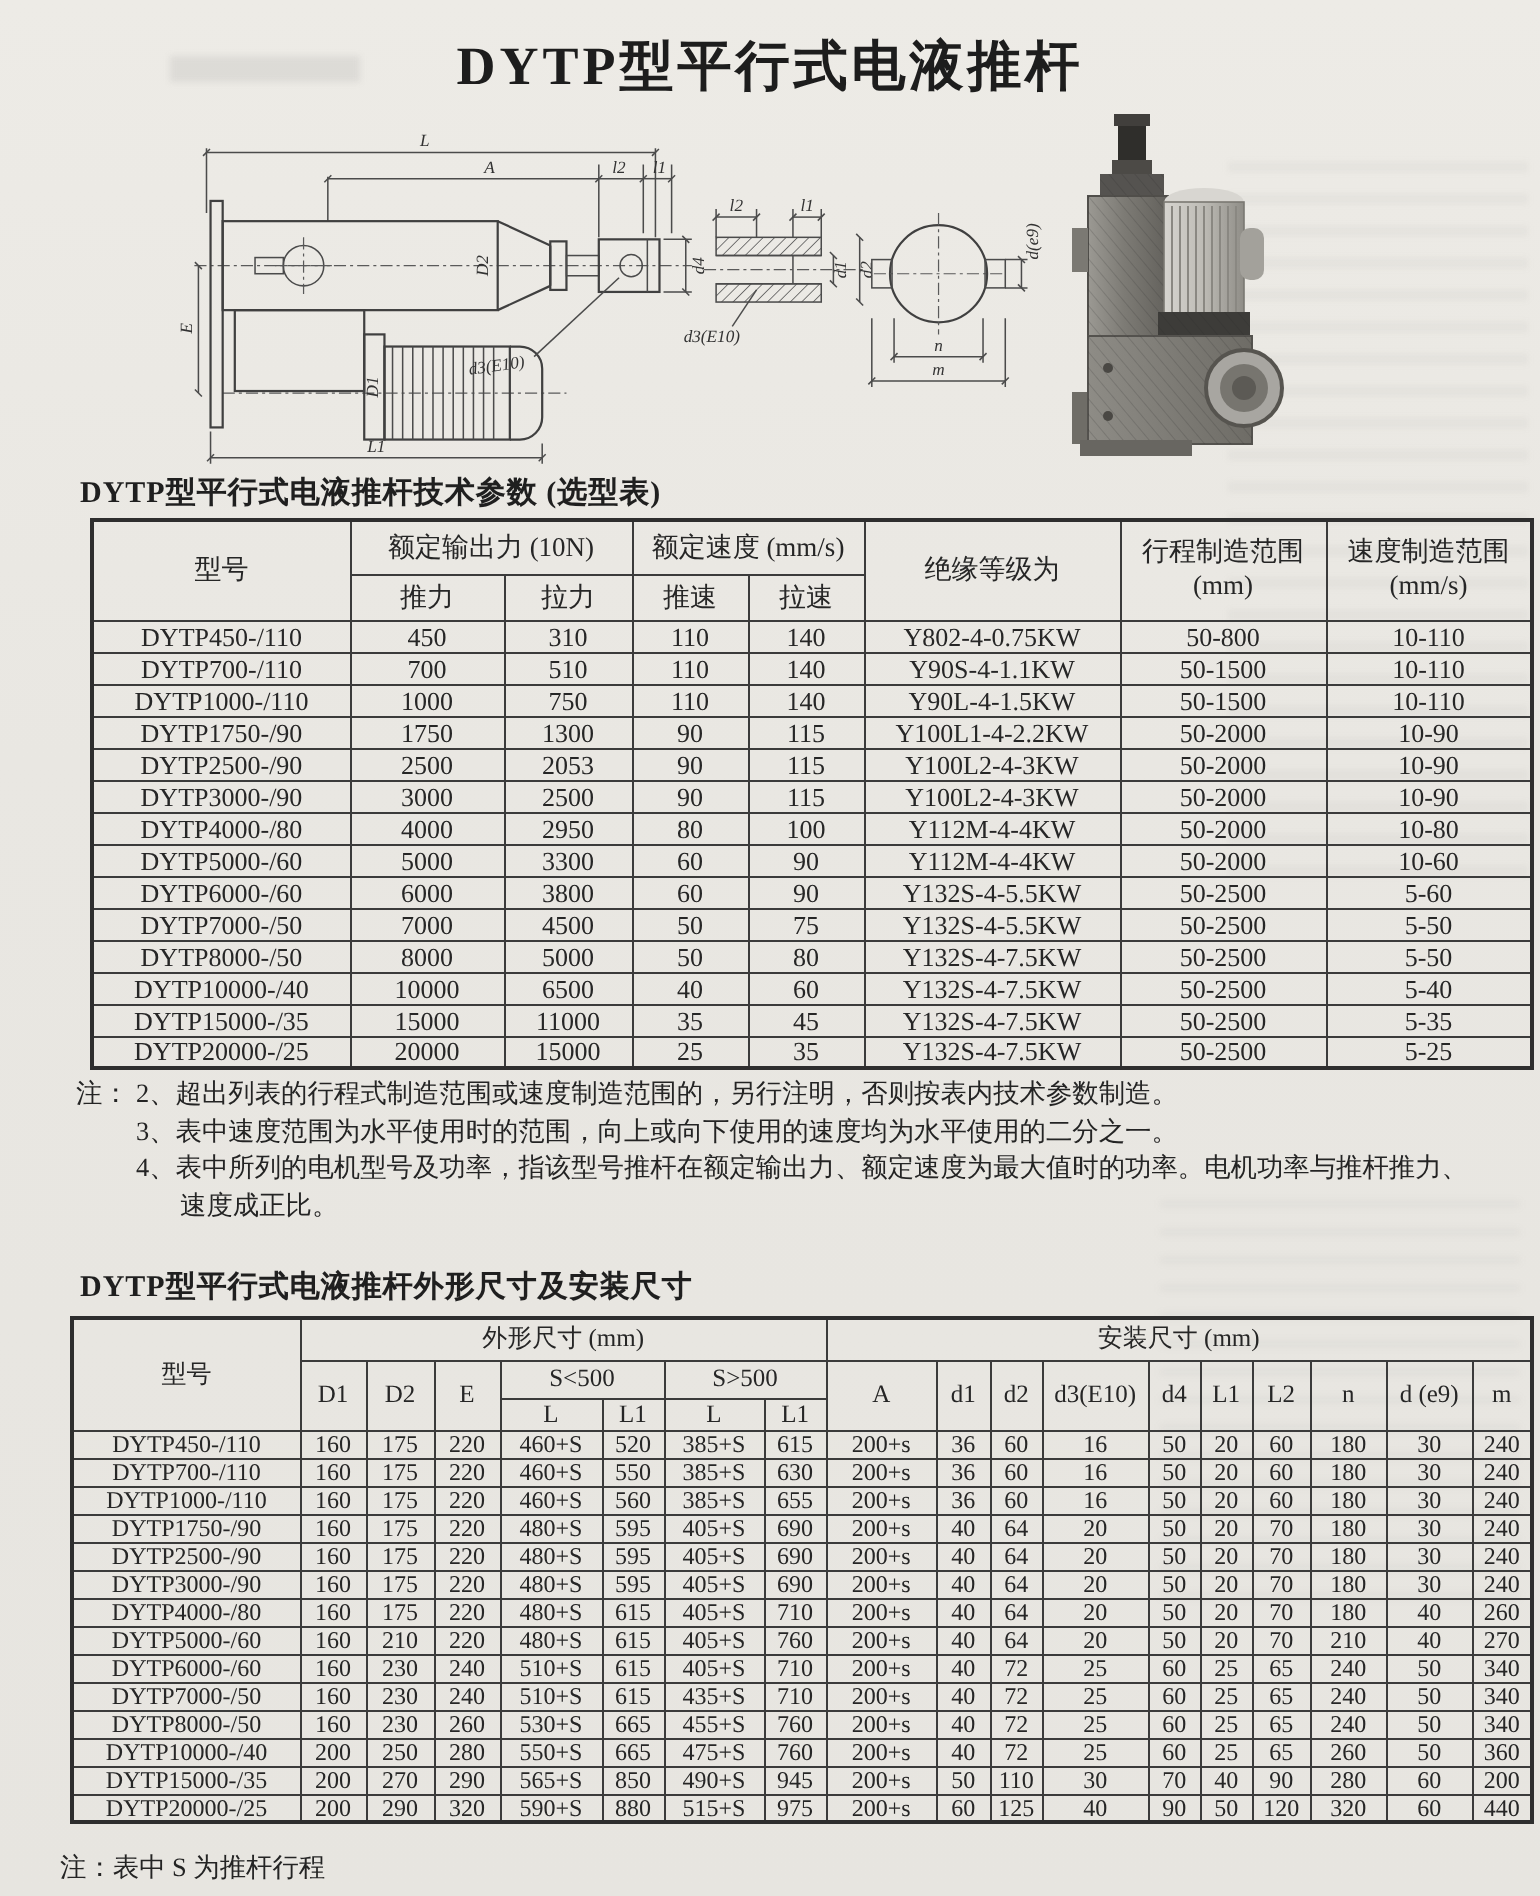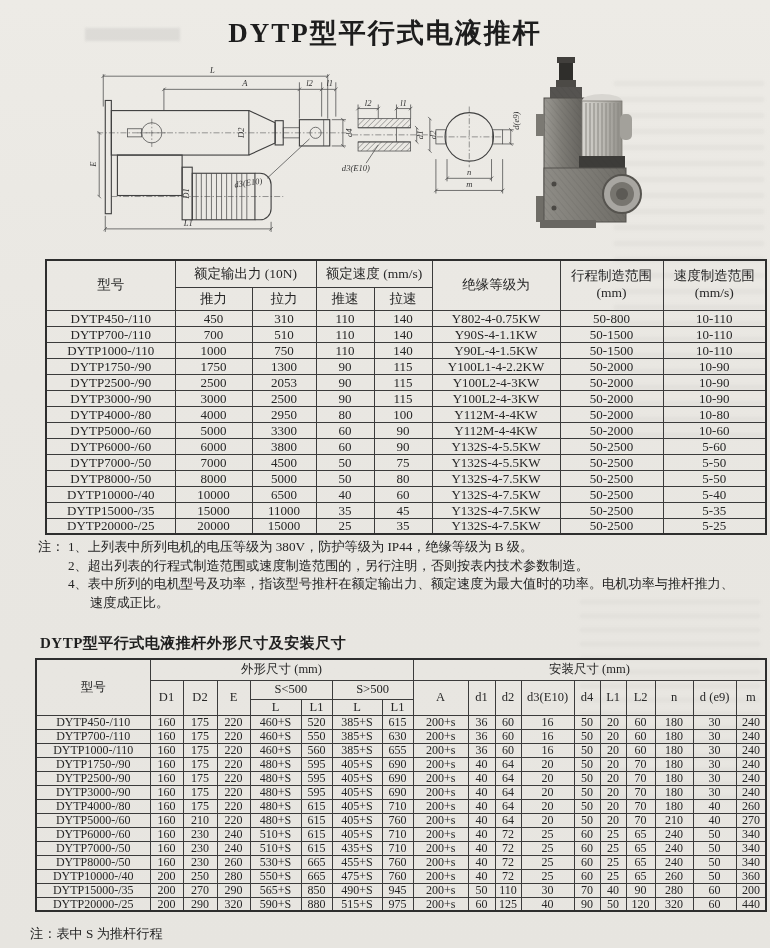--- a/index.html
+++ b/index.html
@@ -254,20 +254,21 @@
         <circle cx="94" cy="138" r="12" fill="#77756f"></circle>
         <circle cx="94" cy="138" r="6" fill="#5c5a55"></circle>
 
         <rect x="12" y="164" width="56" height="8" fill="#686661"></rect>
         <circle cx="26" cy="128" r="2.5" fill="#4a4844"></circle>
         <circle cx="26" cy="152" r="2.5" fill="#4a4844"></circle>
       </g>
     </svg>
   </div>
 
+  <div class="sec-heading first">DYTP型平行式电液推杆技术参数 (选型表)</div>
 
   <table class="t1">
     <colgroup>
       <col style="width:129px">
         <col style="width:77px">
         <col style="width:64px">
       <col style="width:58px">
         <col style="width:58px">
         <col style="width:128px">
       <col style="width:103px">
@@ -435,22 +436,22 @@
           <td>Y132S-4-7.5KW</td>
           <td>50-2500</td>
           <td>5-25</td>
         </tr>
       </tbody>
   </table>
 
   <div class="notes">
     <span class="note-prefix">注：</span>
     <div class="notes-list">
-      <span class="note-text">1、上列表中所列电机的电压等级为 380V，防护等级为 IP44，绝缘等级为 B 级。</span>
       <span class="note-text">2、超出列表的行程式制造范围或速度制造范围的，另行注明，否则按表内技术参数制造。</span>
+      <span class="note-text">3、表中速度范围为水平使用时的范围，向上或向下使用的速度均为水平使用的二分之一。</span>
       <span class="note-text">4、表中所列的电机型号及功率，指该型号推杆在额定输出力、额定速度为最大值时的功率。电机功率与推杆推力、速度成正比。</span>
     </div>
   </div>
 
   <div class="sec-heading second">DYTP型平行式电液推杆外形尺寸及安装尺寸</div>
 
   <table class="t2">
     <colgroup>
       <col style="width:114px">
         <col style="width:33px">

